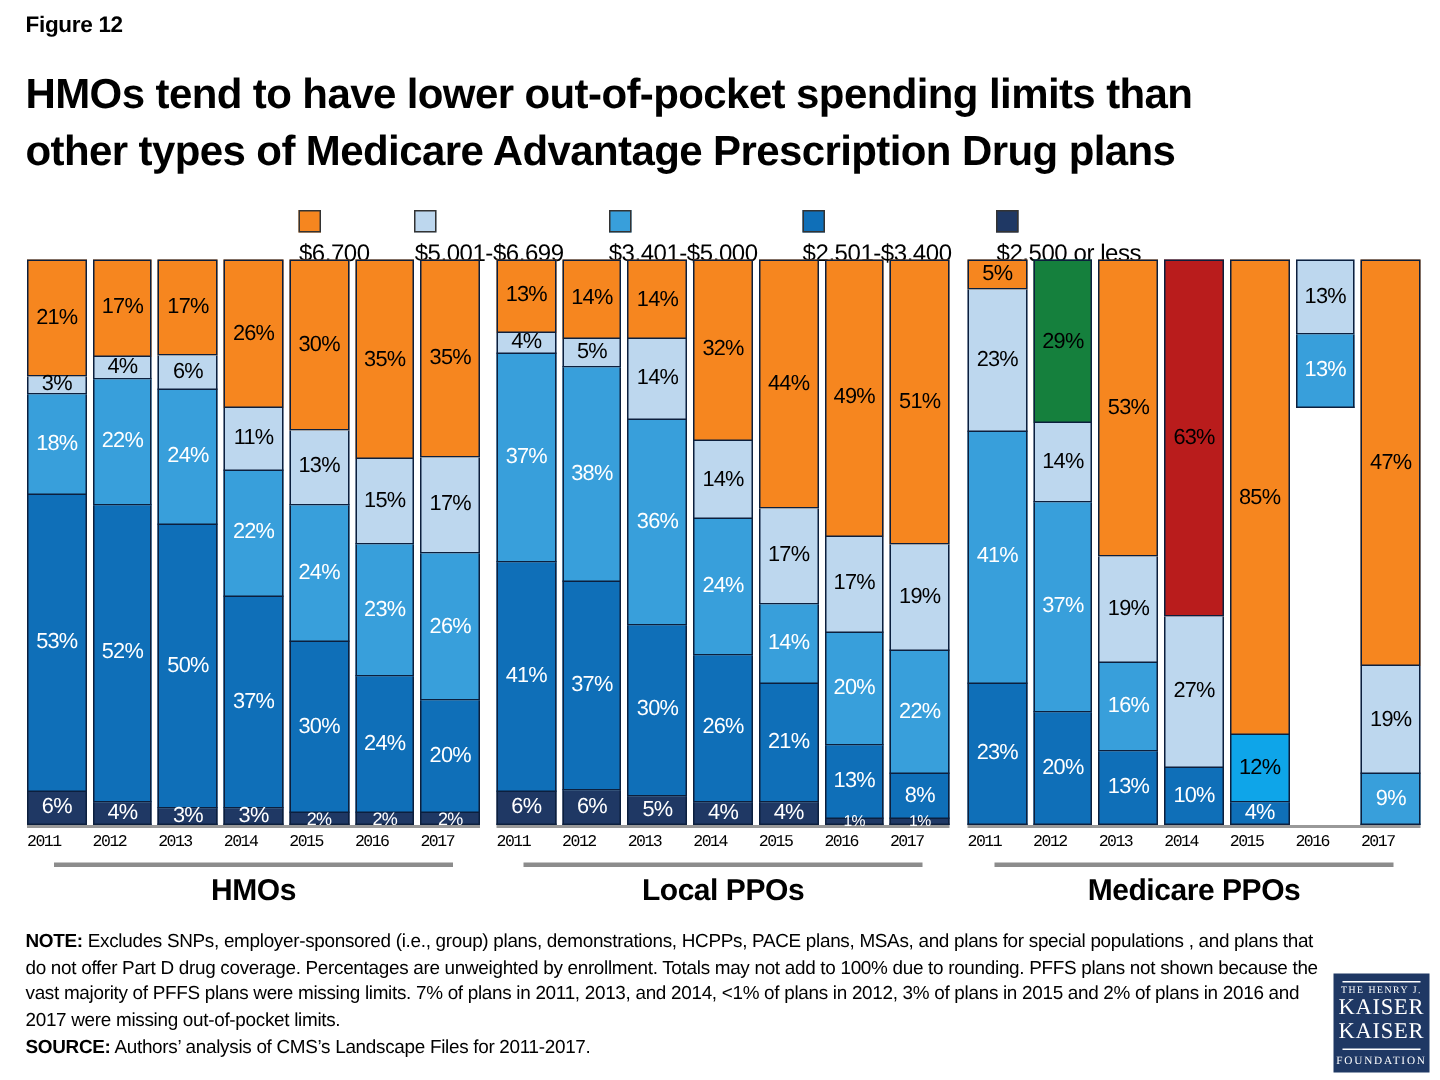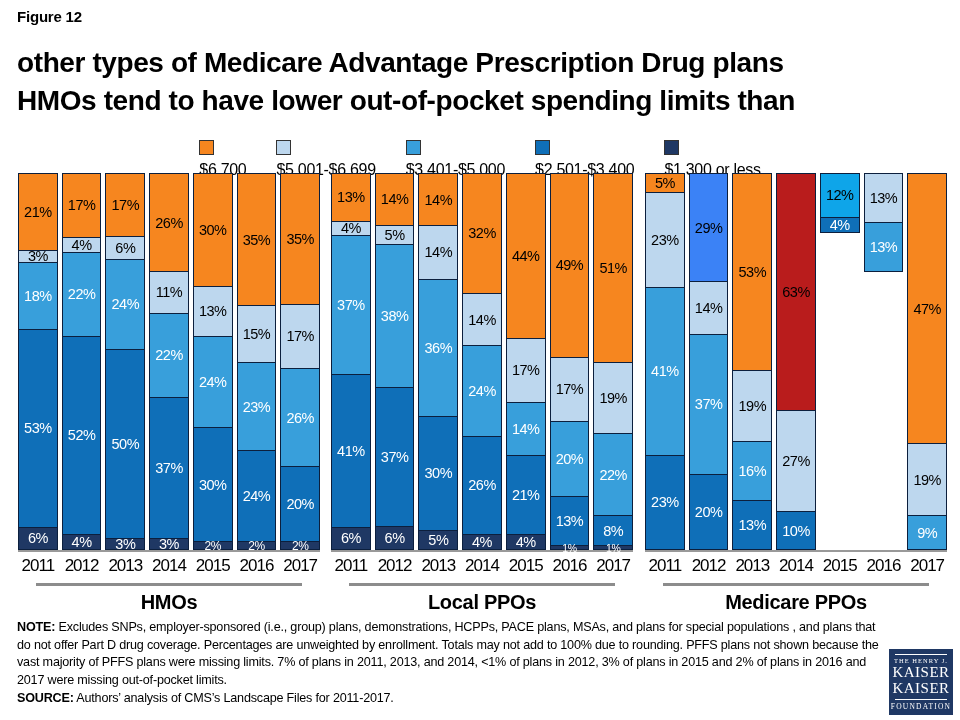--- a/index.html
+++ b/index.html
@@ -52,22 +52,22 @@
     text-align:center; font-size:14.5px; letter-spacing:-0.5px;
     line-height:1; white-space:nowrap; z-index:2; pointer-events:none;
   }
   .seg-label.sm { font-size:12px; }
   .seg-label.xs { font-size:10.5px; }
   .seg-label.light { color:#fff; }
   .seg-label.dark { color:#000; }
 
   .years-row { display:flex; gap:4px; margin-top:4px; }
   .year-cell {
-    flex:1 1 0; text-align:center;
-    font-size:17px; letter-spacing:-1px; white-space:nowrap;
+    flex:1 1 0; text-align:left;
+    font-size:11px; letter-spacing:-1px; white-space:nowrap;font-family:Liberation Mono, monospace;
   }
   .group-underline {
     height:3px; background:#8c8c8c; width:88%; margin:7px auto 0;
   }
   .group-label {
     text-align:center; font-size:20px; font-weight:700; margin-top:5px;
     letter-spacing:-0.3px;
   }
 
   .note-block {
@@ -93,22 +93,22 @@
   .kff-foundation {
     font-size:7.5px; letter-spacing:1.2px; margin-top:2px; white-space:nowrap;
   }
 </style>
 </head>
 <body>
 
 <div class="figure-label">Figure 12</div>
 
 <div class="main-title">
+  <div>HMOs tend to have lower out-of-pocket spending limits than</div>
   <div>other types of Medicare Advantage Prescription Drug plans</div>
-  <div>HMOs tend to have lower out-of-pocket spending limits than</div>
 </div>
 
 <div class="legend-row">
     <div class="legend-item">
       <span class="legend-swatch" style="background: rgb(246, 134, 31);"></span>
       <span class="legend-label">$6,700</span>
     </div>
     <div class="legend-item">
       <span class="legend-swatch" style="background: rgb(189, 215, 238);"></span>
       <span class="legend-label">$5,001-$6,699</span>
@@ -116,21 +116,21 @@
     <div class="legend-item">
       <span class="legend-swatch" style="background: rgb(56, 159, 219);"></span>
       <span class="legend-label">$3,401-$5,000</span>
     </div>
     <div class="legend-item">
       <span class="legend-swatch" style="background: rgb(15, 111, 184);"></span>
       <span class="legend-label">$2,501-$3,400</span>
     </div>
     <div class="legend-item">
       <span class="legend-swatch" style="background: rgb(31, 56, 100);"></span>
-      <span class="legend-label">$1,300 or less</span>
+      <span class="legend-label">$2,500 or less</span>
     </div>
   </div>
 
 <div class="chart-group g0">
     <div class="bars-row">
       <div class="bar-col">
         <div class="seg" style="height: 20.7921%; background: rgb(246, 134, 31);">
           <div class="seg-label dark">21%</div>
         </div>
         <div class="seg" style="height: 2.9703%; background: rgb(189, 215, 238);">
@@ -405,21 +405,21 @@
           <div class="seg-label dark">23%</div>
         </div>
         <div class="seg" style="height: 44.5652%; background: rgb(56, 159, 219);">
           <div class="seg-label light">41%</div>
         </div>
         <div class="seg" style="height: 25%; background: rgb(15, 111, 184);">
           <div class="seg-label light">23%</div>
         </div>
       </div>
       <div class="bar-col">
-        <div class="seg" style="height: 29%; background: #3b82f6;">
+        <div class="seg" style="height: 29%; background: #15803d;">
           <div class="seg-label dark">29%</div>
         </div>
         <div class="seg" style="height: 14%; background: rgb(189, 215, 238);">
           <div class="seg-label dark">14%</div>
         </div>
         <div class="seg" style="height: 37%; background: rgb(56, 159, 219);">
           <div class="seg-label light">37%</div>
         </div>
         <div class="seg" style="height: 20%; background: rgb(15, 111, 184);">
           <div class="seg-label light">20%</div>
@@ -444,20 +444,23 @@
           <div class="seg-label dark">63%</div>
         </div>
         <div class="seg" style="height: 27%; background: rgb(189, 215, 238);">
           <div class="seg-label dark">27%</div>
         </div>
         <div class="seg" style="height: 10%; background: rgb(15, 111, 184);">
           <div class="seg-label light">10%</div>
         </div>
       </div>
       <div class="bar-col">
+        <div class="seg" style="height: 84.1584%; background: rgb(246, 134, 31);">
+          <div class="seg-label dark">85%</div>
+        </div>
         <div class="seg" style="height: 11.8812%; background: #0ea5e9;">
           <div class="seg-label dark">12%</div>
         </div>
         <div class="seg" style="height: 3.9604%; background: rgb(15, 111, 184);">
           <div class="seg-label light">4%</div>
         </div>
       </div>
       <div class="bar-col">
         <div class="seg" style="height: 13.1313%; background: rgb(189, 215, 238);">
           <div class="seg-label dark">13%</div>

